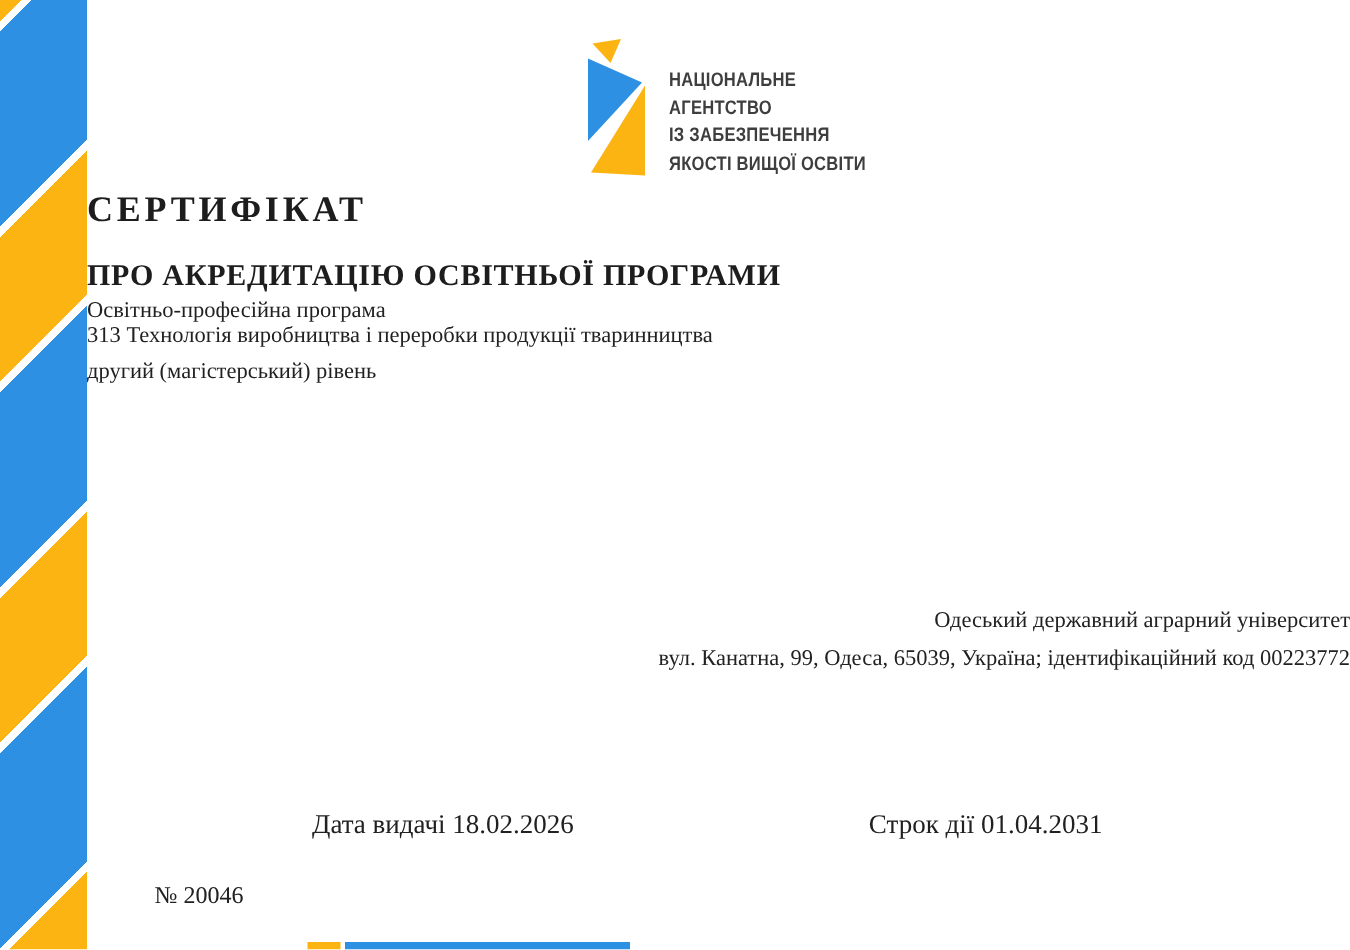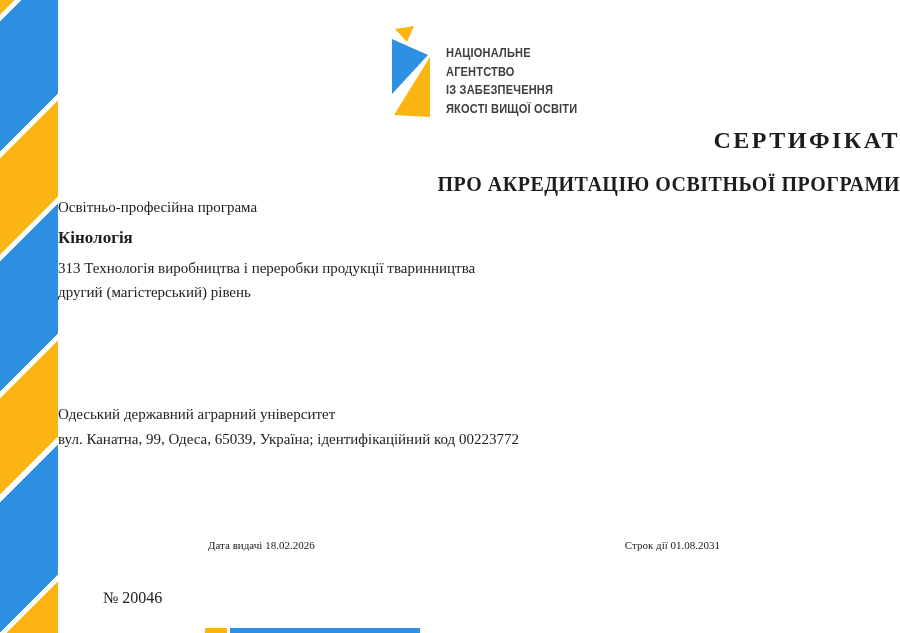--- a/index.html
+++ b/index.html
@@ -28,32 +28,32 @@
   .logo-row{position:absolute;left:388px;top:25px;display:flex;gap:14px;align-items:flex-end;}
   .logo-mark svg{display:block;}
   .agency-name{
     margin-top:19px;
     font-family:"Liberation Sans", sans-serif;font-weight:bold;
     font-size:13px;line-height:18.5px;letter-spacing:0.2px;
     color:var(--logo-text);white-space:nowrap;
     transform:scaleX(0.85);transform-origin:left top;
   }
   
-  .title-block{position:absolute;left:58px;width:842px;top:127px;text-align:right;color:#1d1d1d;font-weight:bold;}
+  .title-block{position:absolute;left:58px;width:842px;top:127px;text-align:left;color:#1d1d1d;font-weight:bold;}
   .title-main{font-size:24px;letter-spacing:2.5px;}
   .title-sub{font-size:20px;letter-spacing:0.5px;margin-top:19px;}
   
   .program-block{position:absolute;left:58px;width:842px;top:199px;text-align:left;font-size:15px;}
   .program-name{font-size:17px;font-weight:bold;margin:12px 0;}
   .program-specialty{margin-bottom:7px;}
   
-  .institution-block{position:absolute;left:58px;width:842px;top:406px;text-align:left;font-size:15px;}
+  .institution-block{position:absolute;left:58px;width:842px;top:406px;text-align:right;font-size:15px;}
   .institution-name{margin-bottom:8px;}
   
-  .dates-row{position:absolute;left:58px;right:15px;top:539px;display:flex;justify-content:space-between;padding:0 165px 0 150px;font-size:11px;}
+  .dates-row{position:absolute;left:58px;right:0;top:539px;display:flex;justify-content:space-between;padding:0 165px 0 150px;font-size:18px;}
   
   .cert-number{position:absolute;left:103px;top:589px;font-size:16px;}
   
   .footer-bar{position:absolute;left:205px;bottom:0;height:5px;display:flex;gap:3px;}
   .footer-bar .seg-yellow{width:22px;background:var(--brand-yellow);}
   .footer-bar .seg-blue{width:190px;background:var(--brand-blue);}
 </style>
 </head>
 <body>
 
@@ -75,33 +75,32 @@
   </div>
 </div>
 
 <div class="title-block">
   <div class="title-main">СЕРТИФІКАТ</div>
   <div class="title-sub">ПРО АКРЕДИТАЦІЮ ОСВІТНЬОЇ ПРОГРАМИ</div>
 </div>
 
 <div class="program-block">
   <div class="program-type">Освітньо-професійна програма</div>
-  <div class="program-name">Кінологія</div>
   <div class="program-specialty">313 Технологія виробництва і переробки продукції тваринництва</div>
   <div class="program-level">другий (магістерський) рівень</div>
 </div>
 
 <div class="institution-block">
   <div class="institution-name">Одеський державний аграрний університет</div>
   <div class="institution-address">вул. Канатна, 99, Одеса, 65039, Україна; ідентифікаційний код 00223772</div>
 </div>
 
 <div class="dates-row">
   <span>Дата видачі 18.02.2026</span>
-  <span>Строк дії 01.08.2031</span>
+  <span>Строк дії 01.04.2031</span>
 </div>
 
 <div class="cert-number">№ 20046</div>
 
 <div class="footer-bar">
   <div class="seg-yellow"></div>
   <div class="seg-blue"></div>
 </div>
 
 </body></html>

